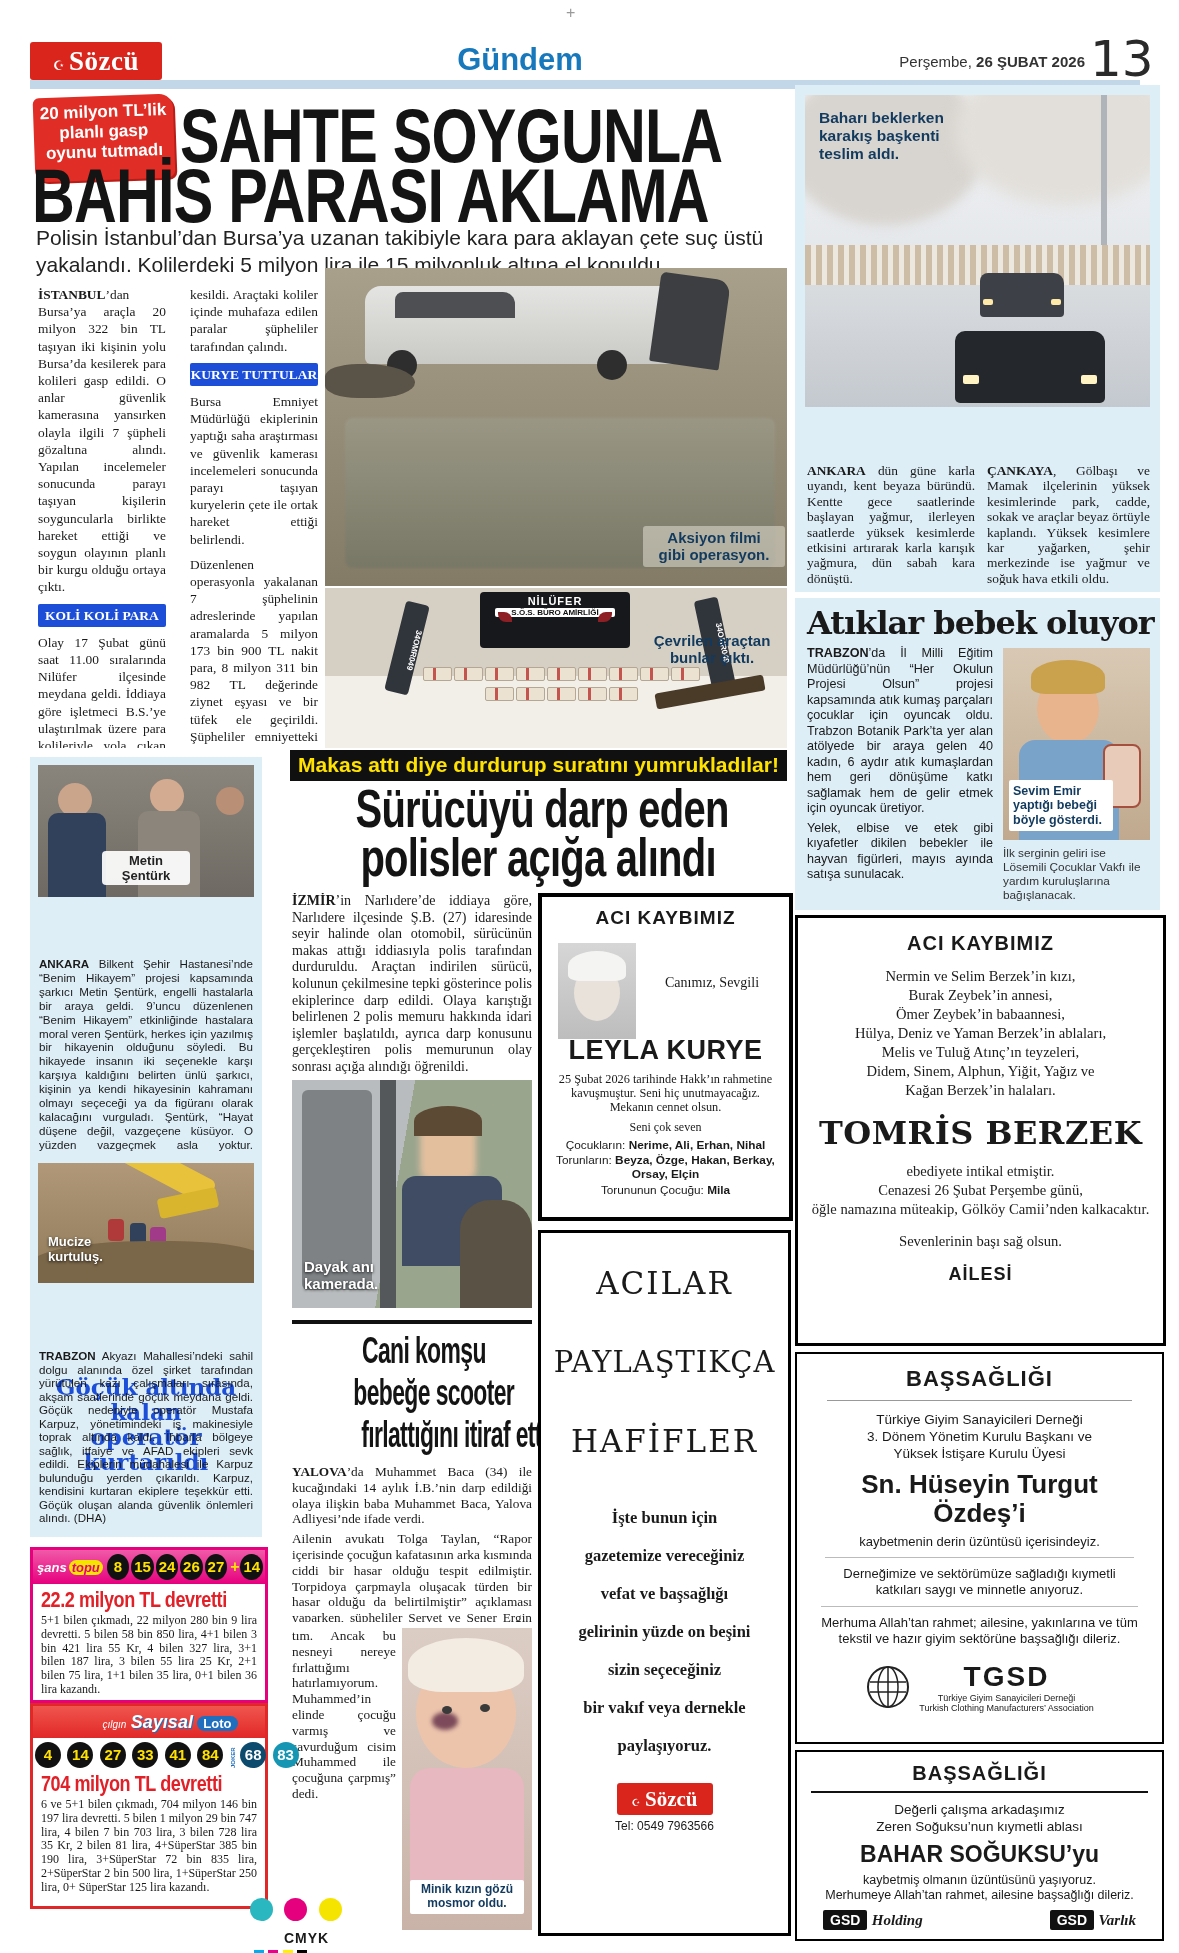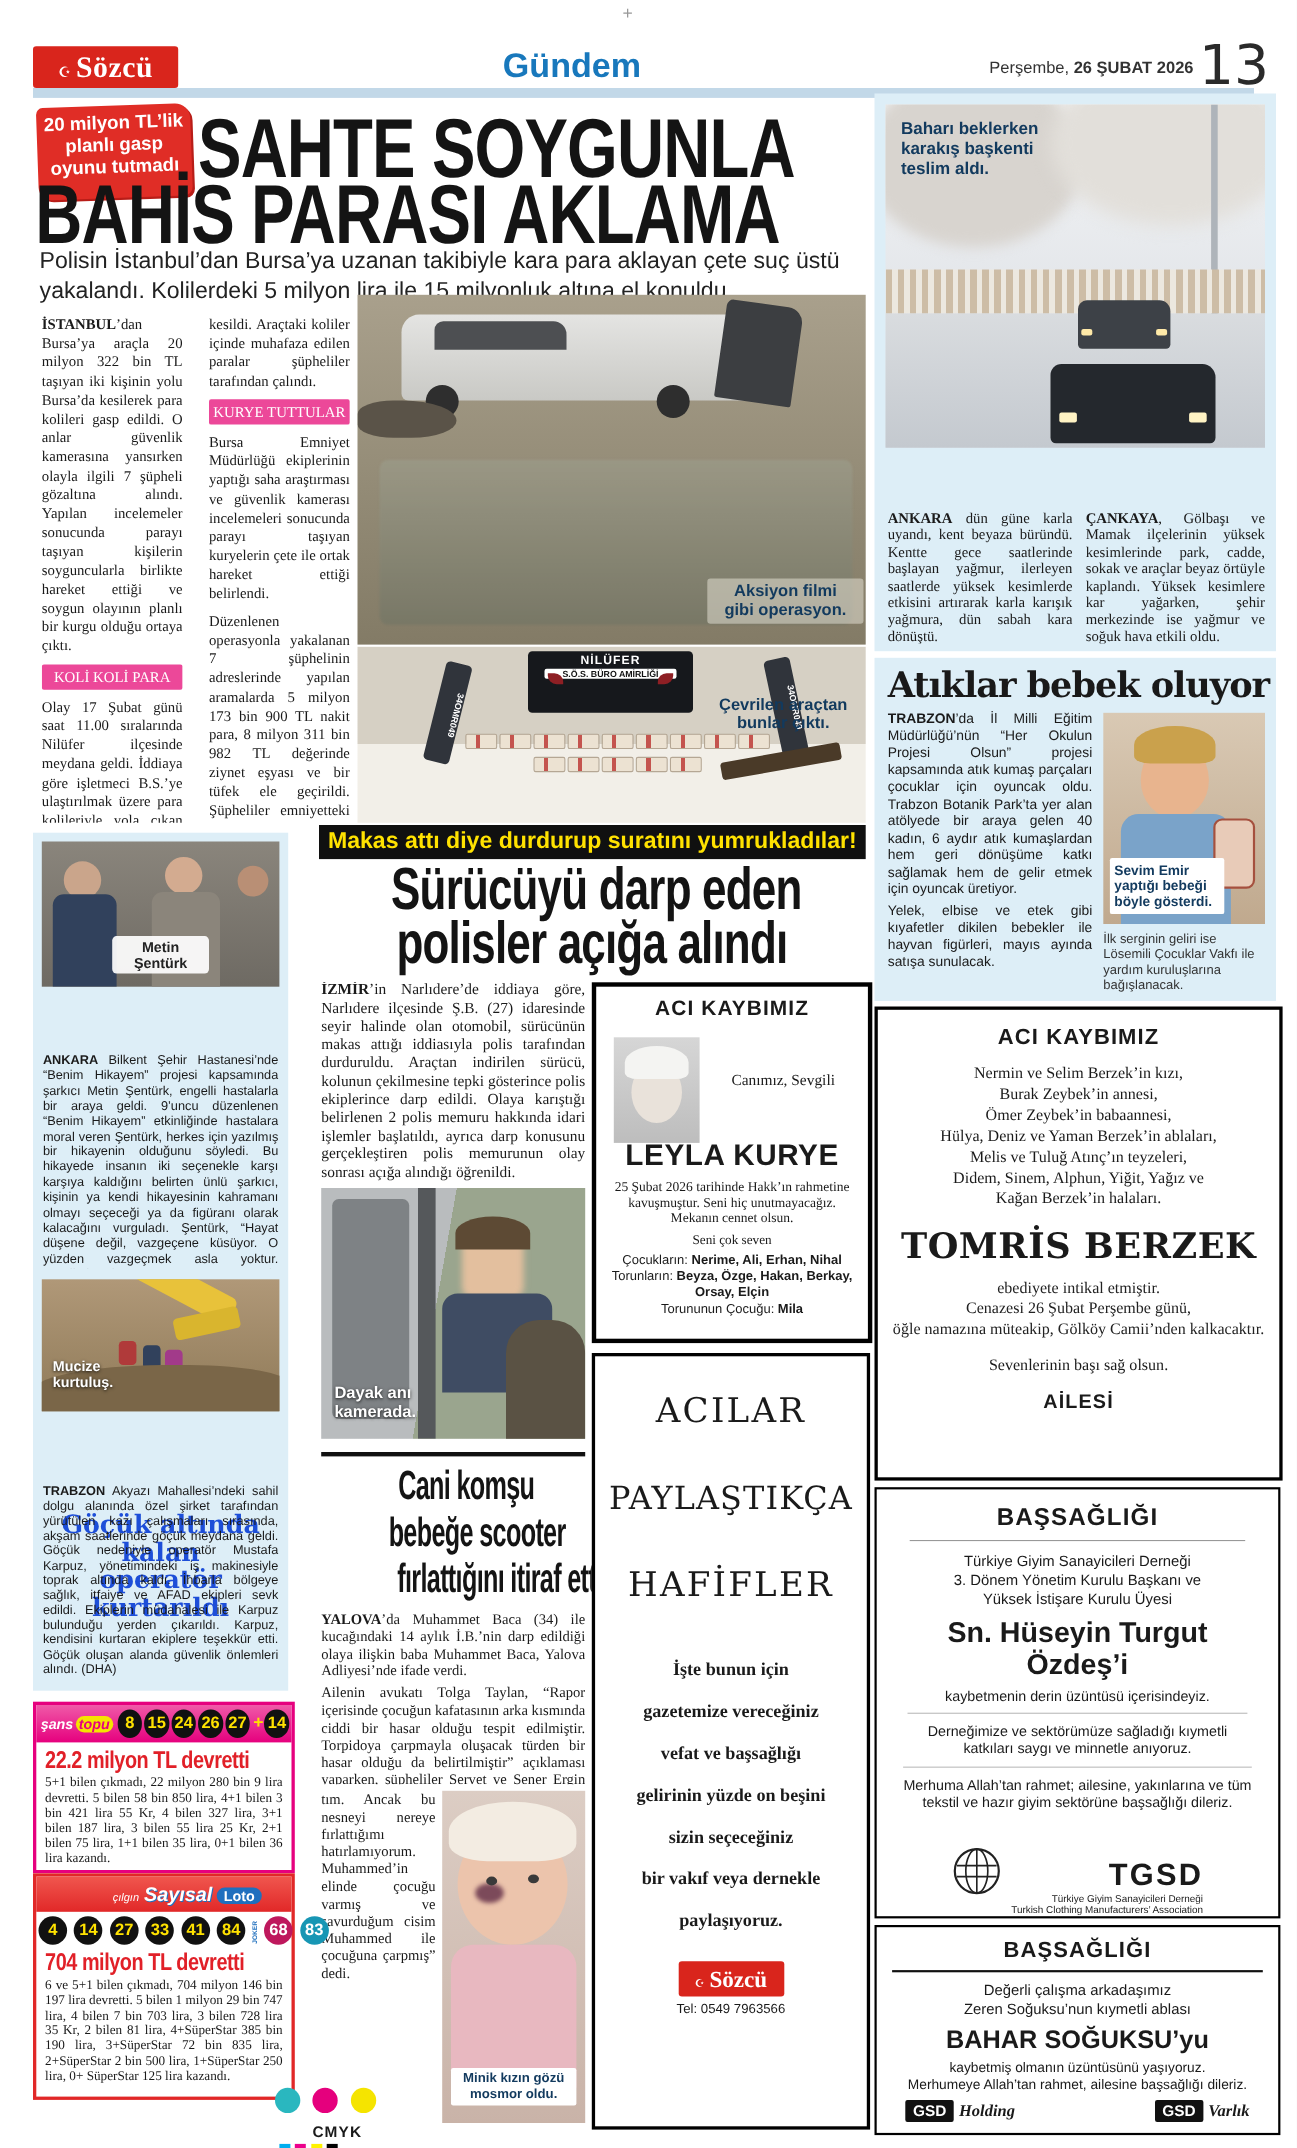--- a/index.html
+++ b/index.html
@@ -8,21 +8,21 @@
   .abs{position:absolute;}
   .b{font-weight:bold;}
   .serif{font-family:"Liberation Serif",serif;}
   .dserif{font-family:"DejaVu Serif",serif;}
   .just{text-align:justify;}
   .ctr{text-align:center;}
   .cx{display:inline-block;white-space:nowrap;transform-origin:left top;font-weight:bold;color:#141414;letter-spacing:-1px;}
   .cxc{display:inline-block;white-space:nowrap;transform-origin:center top;font-weight:bold;color:#141414;letter-spacing:-1px;}
   .panel{background:#ddeef7;}
   .photo{overflow:hidden;position:absolute;}
-  .redband{background:#ec4899;color:#fff;font-weight:normal;text-align:center;font-size:13.5px;padding:3px 0;border-radius:2px;}
+  .redband{background:#1d4ed8;color:#fff;font-weight:bold;text-align:center;font-size:13.5px;padding:3px 0;border-radius:2px;}
   .navycap{color:#123a5e;font-weight:bold;line-height:1.15;}
   .whitecap{color:#fff;font-weight:bold;text-shadow:0 1px 3px rgba(0,0,0,.85);line-height:1.15;}
   .obit{border:3px solid #000;background:#fff;}
   .circle{display:inline-block;width:26px;height:26px;border-radius:50%;background:#111;color:#ffe200;
           font-weight:bold;font-size:15px;line-height:26px;text-align:center;margin-right:2px;}
   .money{display:inline-block;width:27px;height:12px;border:1px solid #b5a794;border-radius:2px;margin:1px;
          background:linear-gradient(90deg,#ece2d2 32%,#c4544e 32%,#c4544e 46%,#ece2d2 46%);}
   p{margin:0 0 8px 0;}
   .lead{font-weight:bold;}
 </style>
@@ -255,21 +255,21 @@
       <span style="background:#1f6fbe;border-radius:10px;padding:0 6px;font-size:13px;font-weight:bold;">Loto</span>
     </div>
     <div style="padding:4px 2px 0 2px;white-space:nowrap;">
       <span class="circle">4</span>
       <span class="circle">14</span>
       <span class="circle">27</span>
       <span class="circle">33</span>
       <span class="circle">41</span>
       <span class="circle">84</span>
       <span style="display:inline-block;font-size:6px;font-weight:bold;color:#1f6fbe;writing-mode:vertical-rl;transform:rotate(180deg);height:24px;vertical-align:middle;">JOKER</span>
-      <span class="circle" style="background:#be185d;color:#fff;">68</span>
+      <span class="circle" style="background:#0c4a6e;color:#fff;">68</span>
       <span class="circle" style="background:#1796b4;color:#fff;">83</span>
     </div>
     <div style="padding:3px 8px 0 8px;">
       <span class="cx" style="font-size:22px;transform:scaleX(0.82);color:#e12028;letter-spacing:-0.5px;">704 milyon TL devretti</span>
     </div>
     <div class="serif just" style="padding:1px 8px;font-size:12px;line-height:13.8px;">6 ve 5+1 bilen çıkmadı, 704 milyon 146 bin 197 lira devretti. 5 bilen 1 milyon 29 bin 747 lira, 4 bilen 7 bin 703 lira, 3 bilen 728 lira 35 Kr, 2 bilen 81 lira, 4+SüperStar 385 bin 190 lira, 3+SüperStar 72 bin 835 lira, 2+SüperStar 2 bin 500 lira, 1+SüperStar 250 lira, 0+ SüperStar 125 lira kazandı.</div>
   </div>
 
   <div class="abs obit" style="left:538px;top:893px;width:247px;height:320px;border-width:4px;">
     <div class="ctr b" style="margin-top:10px;font-size:19px;letter-spacing:1px;">ACI KAYBIMIZ</div>
@@ -340,21 +340,21 @@
     </div>
     <div class="ctr" style="margin-top:6px;font-size:13px;">kaybetmenin derin üzüntüsü içerisindeyiz.</div>
     <div class="ctr" style="margin:8px 28px 0;font-size:13px;line-height:16px;border-top:1px solid #bbb;padding-top:8px;">Derneğimize ve sektörümüze sağladığı kıymetli katkıları saygı ve minnetle anıyoruz.</div>
     <div class="ctr" style="margin:8px 24px 0;font-size:13px;line-height:16px;border-top:1px solid #bbb;padding-top:8px;">Merhuma Allah’tan rahmet; ailesine, yakınlarına ve tüm tekstil ve hazır giyim sektörüne başsağlığı dileriz.</div>
     <div style="display:flex;justify-content:center;align-items:center;margin-top:14px;">
       <svg width="46" height="46" viewBox="0 0 46 46">
         <circle cx="23" cy="23" r="20" fill="none" stroke="#222" stroke-width="2"></circle>
         <path d="M5 18 H41 M5 28 H41 M23 3 V43" stroke="#222" stroke-width="1.5" fill="none"></path>
         <ellipse cx="23" cy="23" rx="10" ry="20" fill="none" stroke="#222" stroke-width="1.5"></ellipse>
       </svg>
-      <div style="margin-left:8px;text-align:right;margin-top:28px;">
+      <div style="margin-left:8px;text-align:center;">
         <div class="b" style="font-size:28px;letter-spacing:2px;">TGSD</div>
         <div style="font-size:9px;">Türkiye Giyim Sanayicileri Derneği</div>
         <div style="font-size:9px;">Turkish Clothing Manufacturers’ Association</div>
       </div>
     </div>
   </div>
 
   <div class="abs obit" style="left:795px;top:1750px;width:365px;height:187px;border-width:2px;">
     <div class="ctr b" style="margin:10px 14px 0;font-size:20px;letter-spacing:1px;border-bottom:2px solid #111;padding-bottom:6px;">BAŞSAĞLIĞI</div>
     <div class="ctr" style="margin-top:8px;font-size:13.5px;line-height:17px;">

